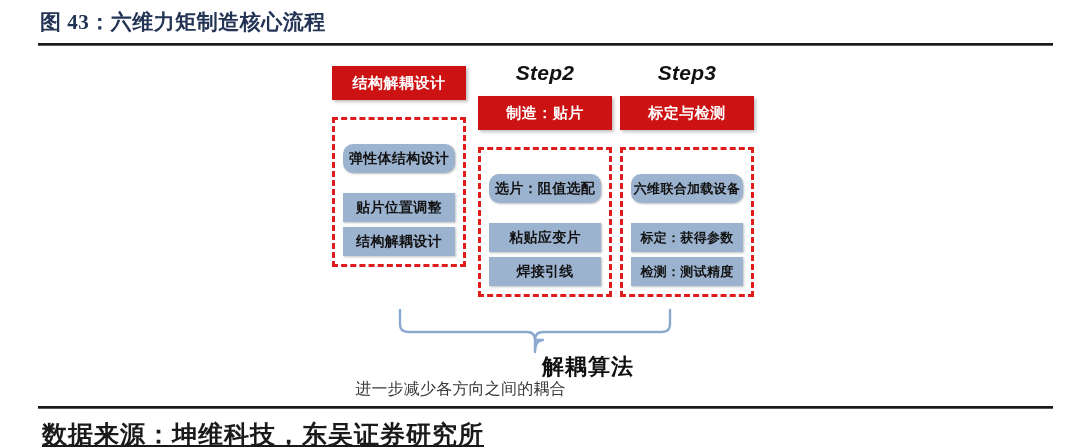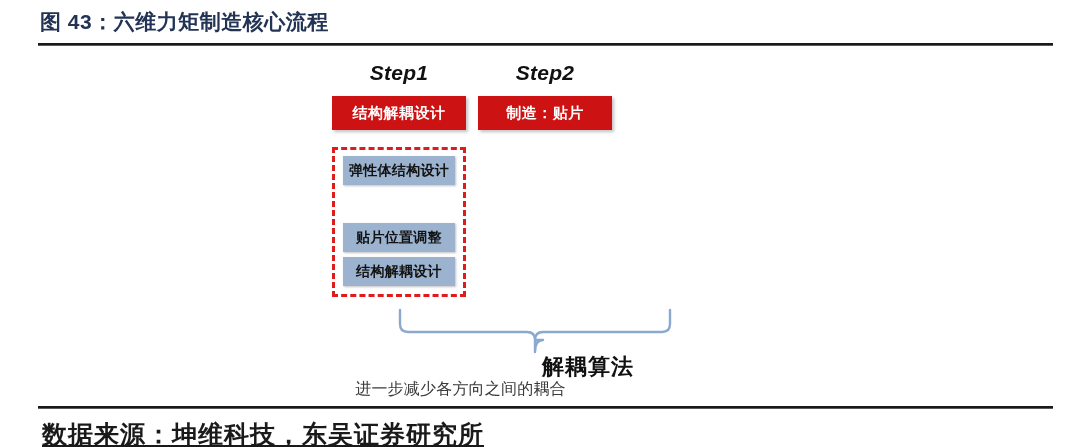--- a/index.html
+++ b/index.html
@@ -13,21 +13,21 @@
     position: relative;
     font-family: "Liberation Sans", "DejaVu Sans", sans-serif;
     overflow: hidden;
   }
 
   
   #figure-title {
     position: absolute;
     left: 40px;
     top: 8px;
-    font-family: Liberation Sans, sans-serif;
+    font-family: Liberation Serif, serif;
     font-size: 21px;
     font-weight: bold;
     color: #223354;
     letter-spacing: 0.5px;
     white-space: nowrap;
   }
 
   
   .rule {
     position: absolute;
@@ -116,21 +116,21 @@
     text-align: center;
     background: #9cb3d0;
     color: #121212;
     font-size: 14px;
     font-weight: bold;
     letter-spacing: 0.3px;
     box-shadow: 1px 1px 2px rgba(130,130,130,0.5);
     white-space: nowrap;
     overflow: hidden;
   }
-  .task-box.slot-0 { top: 6px; }
+  .task-box.slot-0 { top: 24px; border-radius: 10px; }
   .task-box.slot-1 { top: 62px; margin-top: 11px; }
   .task-box.slot-2 { top: 107px; }
 
   
   #step-column-3 .task-box { font-size: 13px; }
 
   
   #brace-svg {
     position: absolute;
     left: 380px;
@@ -164,34 +164,47 @@
 </style>
 </head>
 <body>
 
 <div id="figure-title">图 43：六维力矩制造核心流程</div>
 <div class="rule" id="rule-top"></div>
 
 <div id="diagram">
 
   <div class="step-column" id="step-column-1">
-    <div class="step-heading">Step1</div>
     <div class="step-banner">结构解耦设计</div>
     <div class="step-body">
       <div class="task-box slot-0">弹性体结构设计</div>
       <div class="task-box slot-1">贴片位置调整</div>
       <div class="task-box slot-2">结构解耦设计</div>
     </div>
   </div>
 
   <div class="step-column" id="step-column-2">
     <div class="step-heading">Step2</div>
     <div class="step-banner">制造：贴片</div>
+    <div class="step-body">
+      <div class="task-box slot-0">选片：阻值选配</div>
+      <div class="task-box slot-1">粘贴应变片</div>
+      <div class="task-box slot-2">焊接引线</div>
+    </div>
   </div>
 
+  <div class="step-column" id="step-column-3">
+    <div class="step-heading">Step3</div>
+    <div class="step-banner">标定与检测</div>
+    <div class="step-body">
+      <div class="task-box slot-0">六维联合加载设备</div>
+      <div class="task-box slot-1">标定：获得参数</div>
+      <div class="task-box slot-2">检测：测试精度</div>
+    </div>
+  </div>
 
   <svg id="brace-svg" viewBox="0 0 320 48">
     <path d="M 20 2
              L 20 16
              Q 20 24 28 24
              L 147 24
              Q 155 24 155 32
              L 155 44
              Q 155 32 163 32
              L 155 32

